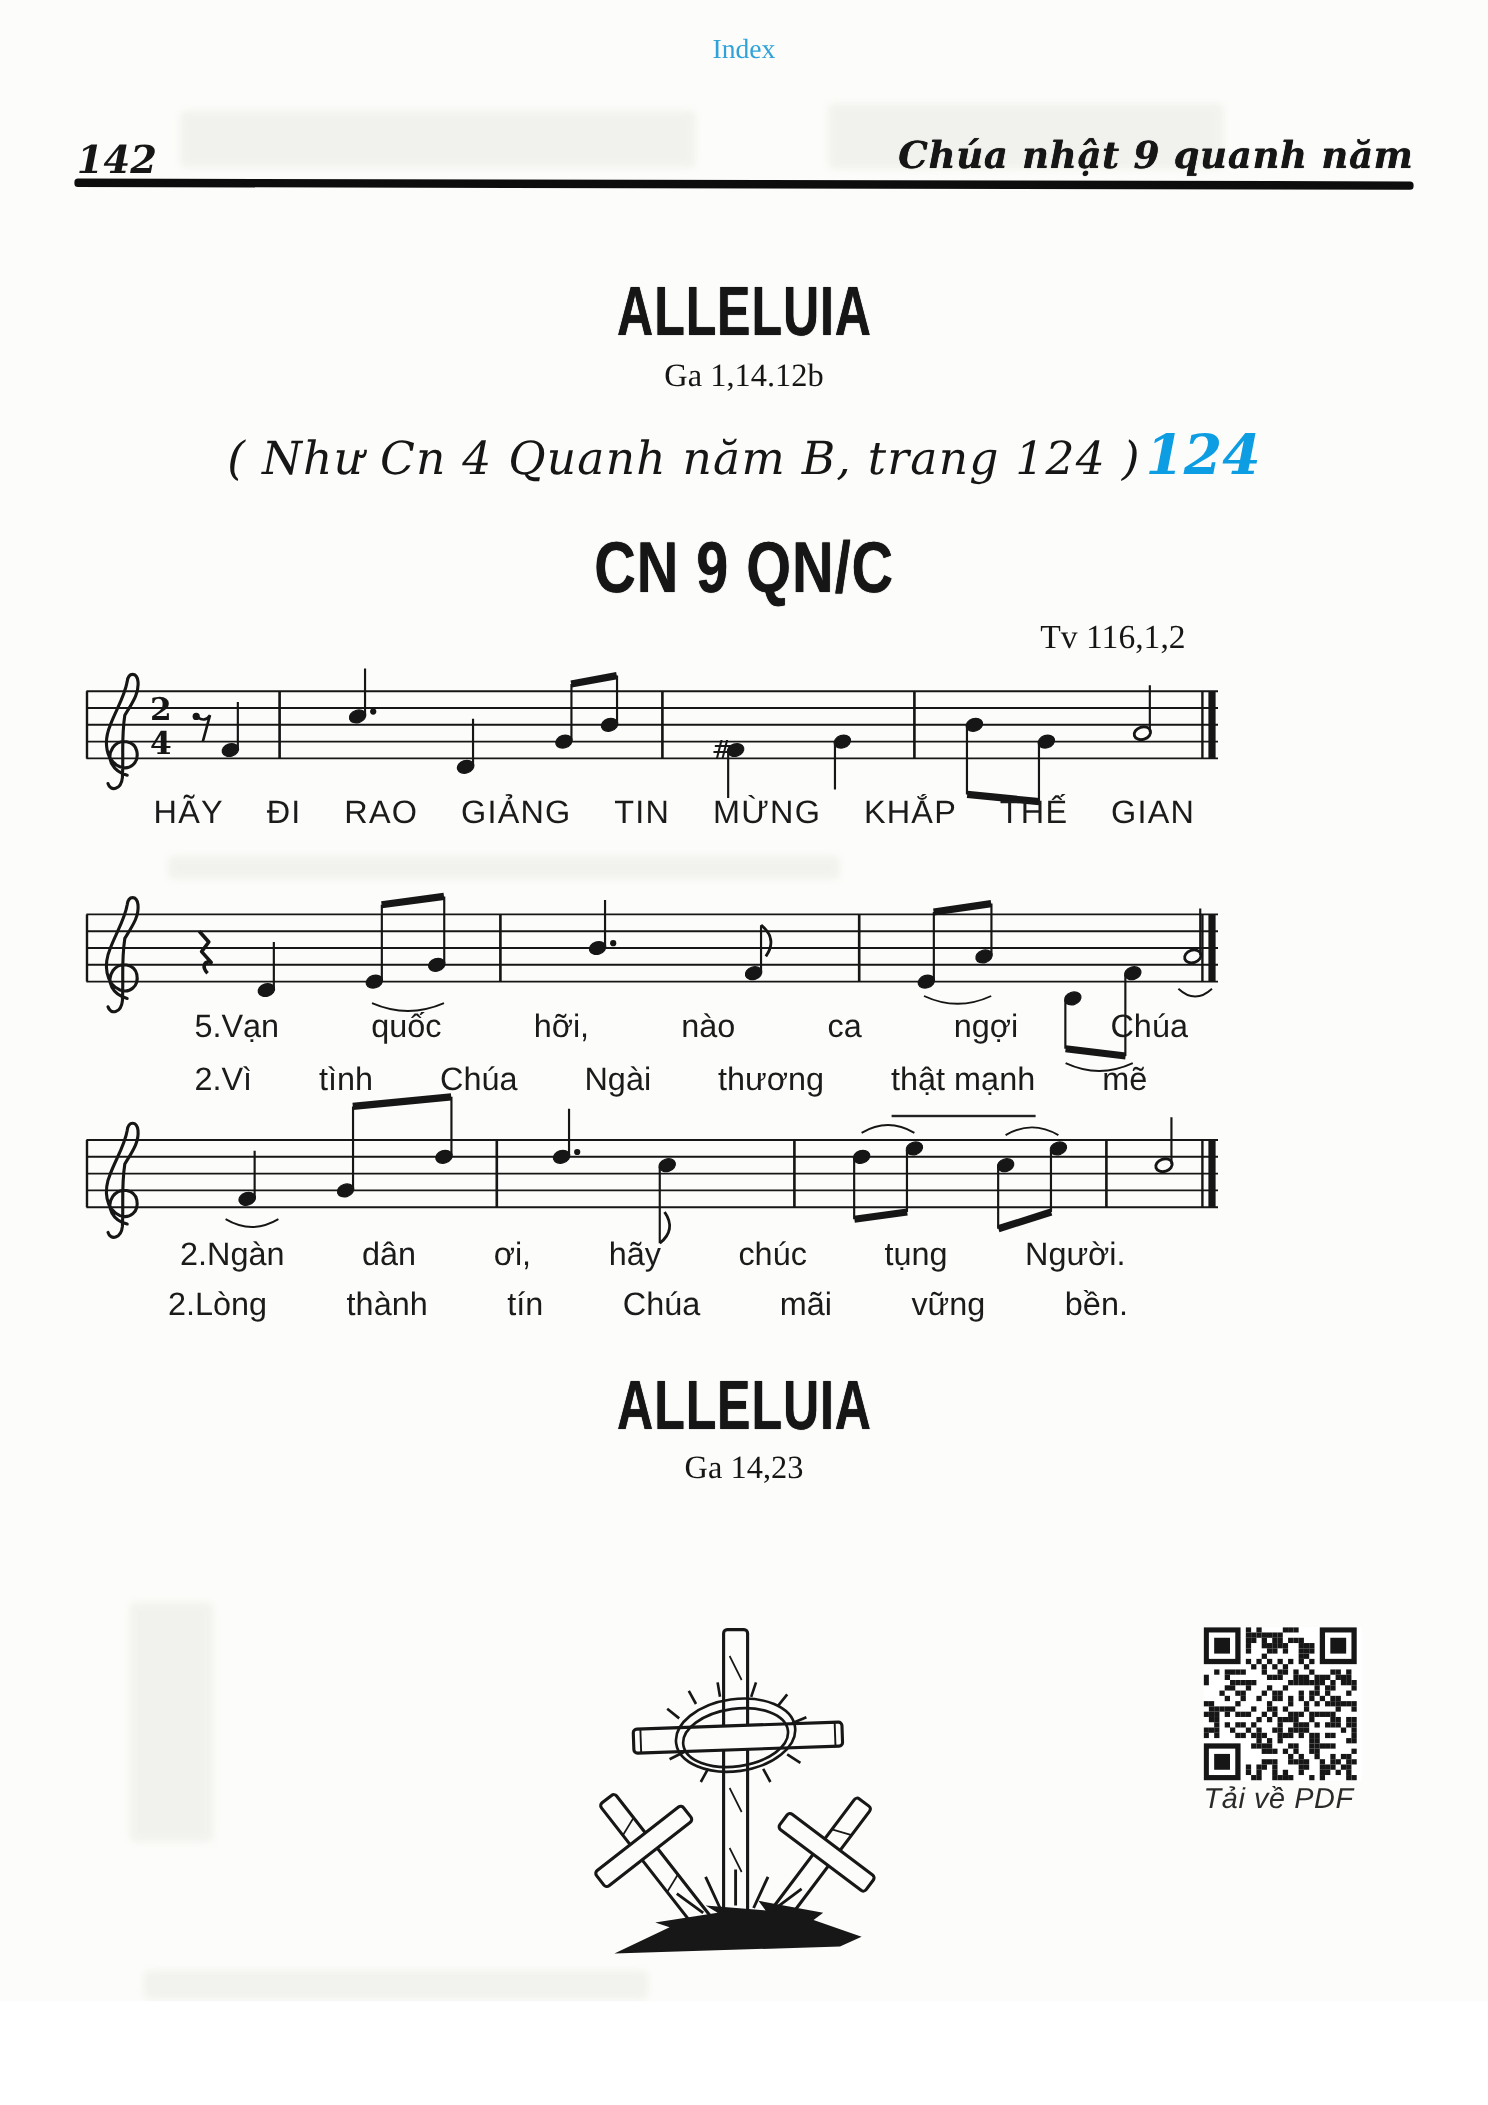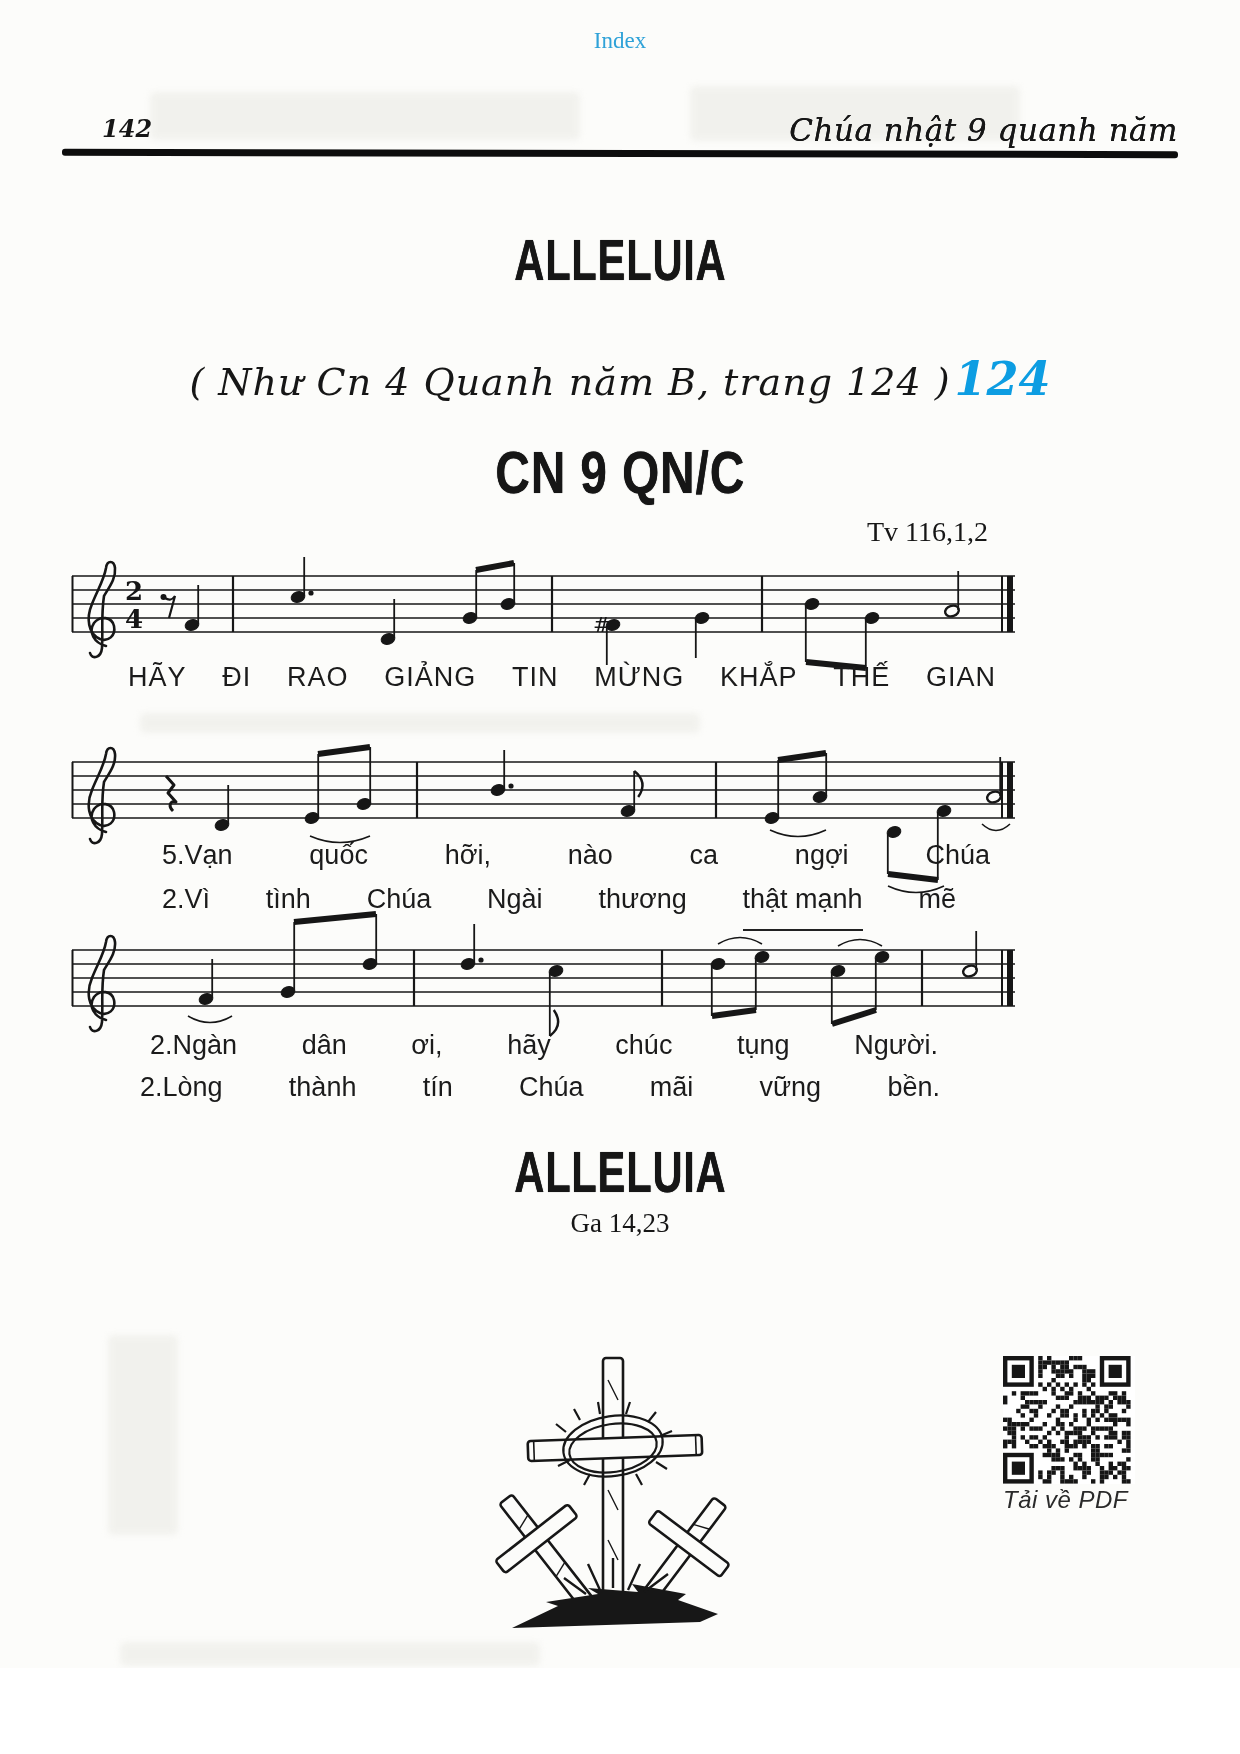--- a/index.html
+++ b/index.html
@@ -3,23 +3,23 @@
 <meta charset="utf-8">
 <style>
   html,body{margin:0;padding:0;background:#ffffff;}
   .page{position:relative;width:1240px;height:1668px;background:#fcfcfa;overflow:hidden;
         font-family:"Liberation Serif",serif;color:#161616;}
   
   .ghost{position:absolute;background:#e8e8e2;filter:blur(3px);opacity:.5;border-radius:5px;}
   .index-link{position:absolute;top:28px;left:0;width:100%;text-align:center;
               font-size:23px;cursor:pointer;}
   .pgnum{position:absolute;left:64px;top:114px;font-family:"DejaVu Serif",serif;
-         font-weight:bold;font-style:italic;font-size:24px;margin-left:38px;}
+         font-weight:bold;font-style:italic;font-size:32px;}
   .runtitle{position:absolute;right:62px;top:112px;font-family:"DejaVu Serif",serif;
-            font-weight:normal;font-style:italic;font-size:31px;letter-spacing:.5px;
+            font-weight:bold;font-style:italic;font-size:31px;letter-spacing:.5px;
             text-shadow:0 0 .6px #000;}
   .hrule{position:absolute;left:62px;top:150px;width:1116px;height:7px;background:#0d0d0d;
          border-radius:3px;transform:rotate(.12deg);}
   .centerline{position:absolute;left:0;width:100%;text-align:center;}
   .condensed{display:inline-block;font-family:"Liberation Sans",sans-serif;font-weight:bold;
              transform:scaleX(.72);transform-origin:center;letter-spacing:1px;
              text-shadow:0 0 .8px #000;}
   .alleluia1{top:226px;font-size:58px;}
   .alleluia2{top:1138px;font-size:58px;}
   .garef1{top:298px;font-size:27px;}
@@ -63,20 +63,21 @@
 
   <div class="index-link" style="color: rgb(47, 162, 216);">Index</div>
 
   <div class="pgnum">142</div>
   <div class="runtitle">Chúa nhật 9 quanh năm</div>
   <div class="hrule"></div>
 
   <div class="centerline alleluia1">
     <span class="condensed">ALLELUIA</span>
   </div>
+  <div class="centerline garef1">Ga 1,14.12b</div>
   <div class="xref xref1">
     <span class="xref-text">( Như Cn 4 Quanh năm B, trang 124 )</span>
     <span class="xref-num" style="color: rgb(13, 157, 226);">124</span>
   </div>
 
   <div class="centerline songtitle">
     <span class="condensed" style="transform:scaleX(.8)">CN 9 QN/C</span>
   </div>
   <div class="psalmref">Tv 116,1,2</div>
 

